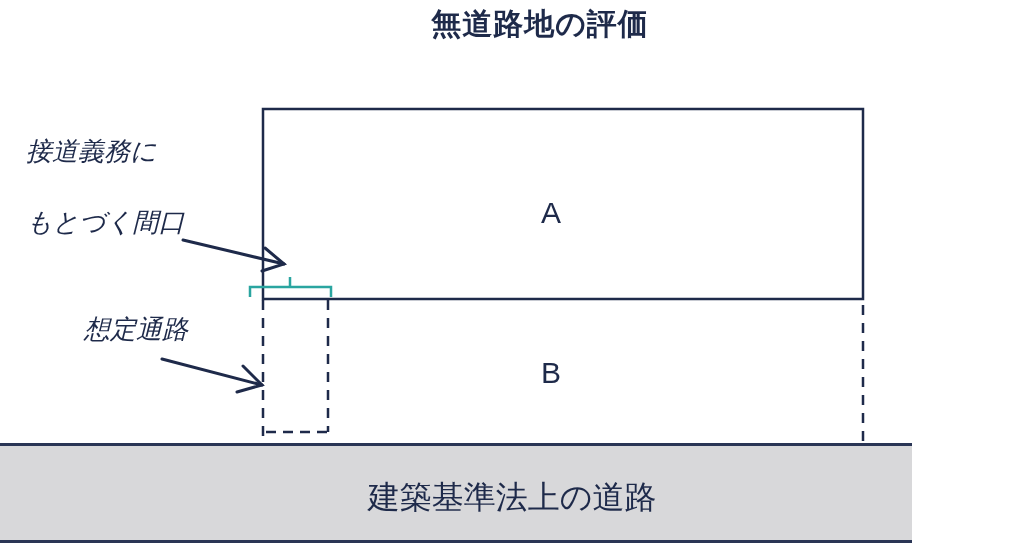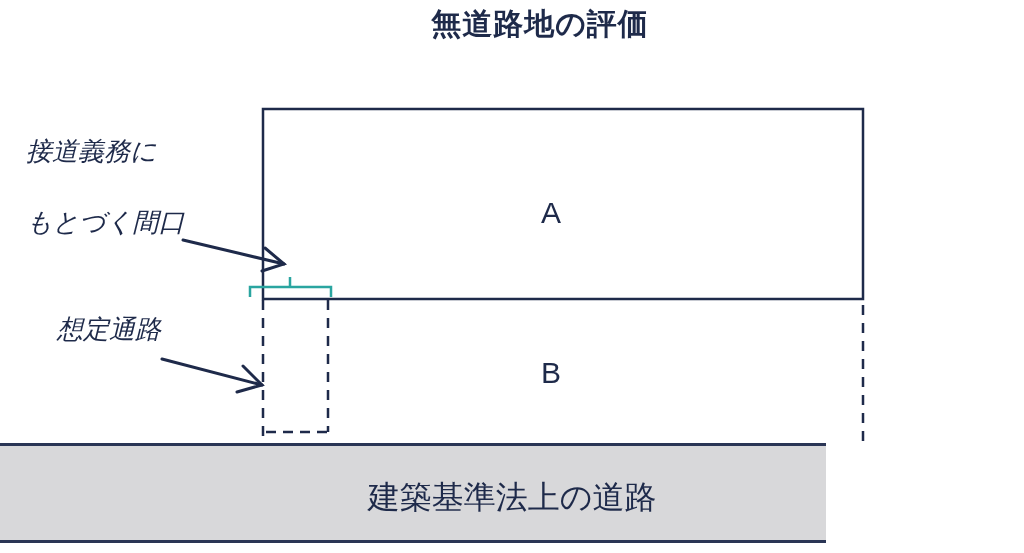--- a/index.html
+++ b/index.html
@@ -2,21 +2,21 @@
 <html><head>
   <meta charset="utf-8">
   <style>
     html, body { margin: 0; padding: 0; background: #ffffff; }
     body { width: 1024px; height: 553px; position: relative; overflow: hidden;
            font-family: "DejaVu Sans", "Liberation Sans", sans-serif; color: #1e2a4a; }
     .title { position: absolute; left: 0; top: 4px; width: 1024px; text-align: center;
              font-size: 30px; font-weight: bold; color: #1e2a4a; letter-spacing: 1px; padding-left: 28px; }
     .label { position: absolute; font-size: 26px; color: #1e2a4a; white-space: nowrap; font-style: italic; }
     .lot-label { position: absolute; font-size: 30px; color: #1e2a4a; font-family: "Liberation Sans", sans-serif; }
-    .road { position: absolute; left: 0; top: 443px; width: 826px; height: 100px;
+    .road { position: absolute; left: 0; top: 443px; width: 912px; height: 100px;
             background: #d8d8da; border-top: 3px solid #2a3555; border-bottom: 3px solid #2a3555;
             box-sizing: border-box; }
     .road-label { position: absolute; left: 0; top: 30px; width: 1024px; text-align: center;
                   font-size: 32px; color: #1e2a4a; }
     svg { position: absolute; left: 0; top: 0; }
   </style>
 </head>
 <body>
 
 <div class="title">無道路地の評価</div>
@@ -39,20 +39,20 @@
   </g>
 
   <g stroke="#1e2a4a" stroke-width="3" fill="none" stroke-linecap="round">
     <line x1="162" y1="359" x2="262" y2="385"></line>
     <polyline points="243,366 262,385 237,392"></polyline>
   </g>
 </svg>
 
 <div class="label" style="left:26px; top:134px;">接道義務に</div>
 <div class="label" style="left:26px; top:198px;margin-top:7px;">もとづく間口</div>
-<div class="label" style="left:57px; top:312px;">想定通路</div>
+<div class="label" style="left:84px; top:312px;">想定通路</div>
 
 <div class="lot-label" style="left:541px; top:196px;">A</div>
 <div class="lot-label" style="left:541px; top:356px;">B</div>
 
 <div class="road">
   <div class="road-label">建築基準法上の道路</div>
 </div>
 
 </body></html>

